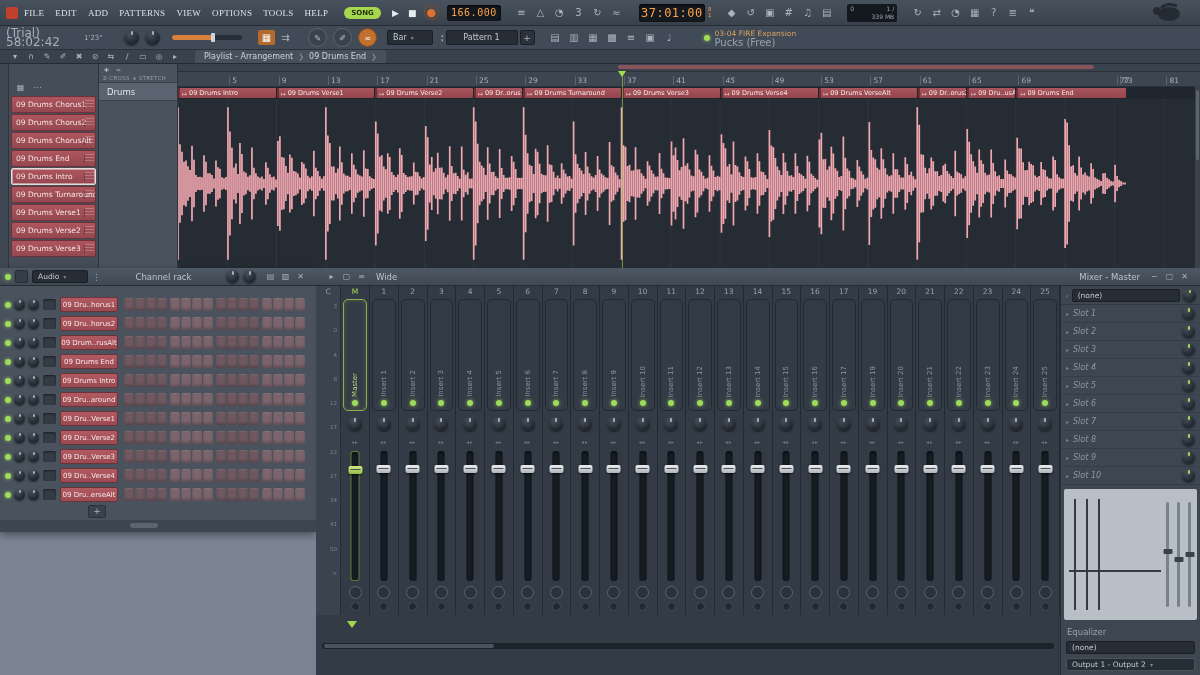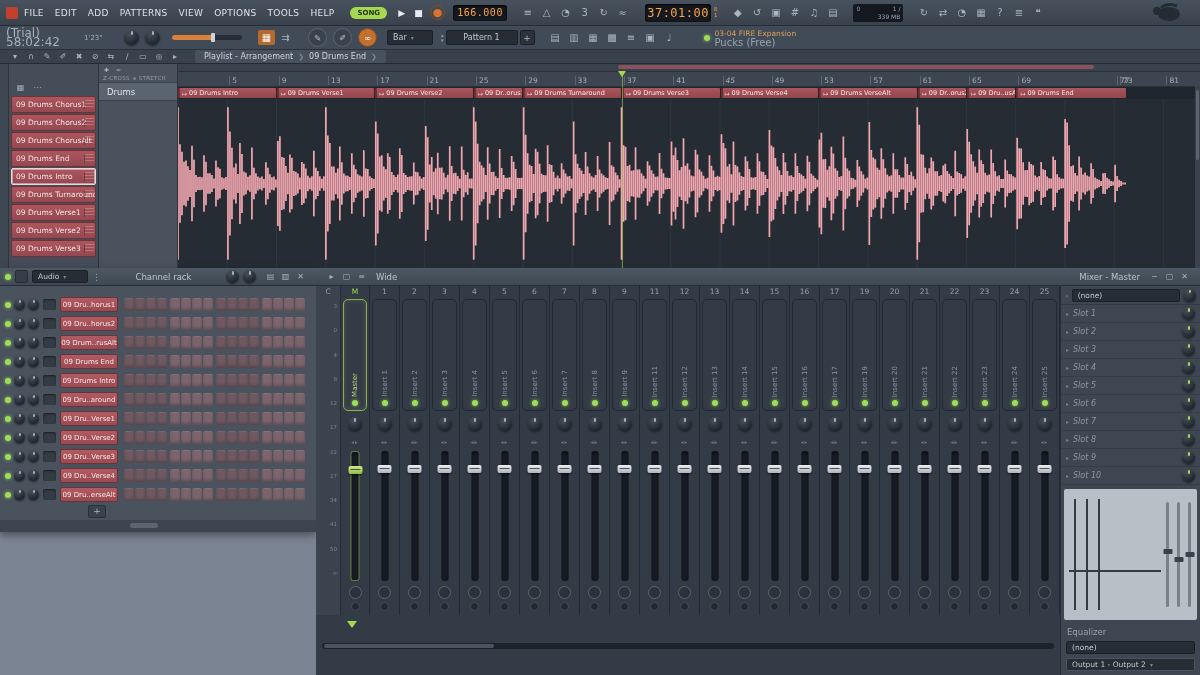--- a/index.html
+++ b/index.html
@@ -15,21 +15,21 @@
     box-shadow:0 1px 2px rgba(0,0,0,.5),inset 0 1px 1px rgba(255,255,255,.08);}
   .knob::after{content:"";position:absolute;left:50%;top:9%;width:2px;height:27%;margin-left:-1px;background:#9fb0ba;border-radius:1px;}
   .knob.lime::after{background:var(--led-green,#9fdc5a);}
   .lcd{background:#14191f;border-radius:3px;box-shadow:inset 0 1px 3px #000;color:var(--lcd,#ffa245);
     font-family:"DejaVu Sans Mono","Liberation Mono",monospace;display:flex;align-items:center;justify-content:center;}
   
   .tb1{position:absolute;left:0;top:0;width:1200px;height:26px;background:linear-gradient(#48525e,#39424c);
     border-bottom:1px solid #262d35;display:flex;align-items:center;box-sizing:border-box;padding:0 4px;}
   .app-badge{width:12px;height:12px;background:#c2402e;border-radius:2px;margin:0 6px 0 2px;flex:0 0 auto;}
   .menus{display:flex;gap:11px;margin-right:10px;}
-  .menu-item{font-size:9px;color:#dde3e9;letter-spacing:.3px;}
+  .menu-item{font-size:9px;color:#dde3e9;letter-spacing:.3px;font-family:Liberation Serif, serif;}
   .pill{background:var(--accent,#a6d84f);color:#24310f;font-size:7px;font-weight:bold;padding:2px 7px;border-radius:8px;margin:0 6px;}
   .tpt{display:inline-flex;align-items:center;justify-content:center;width:17px;height:16px;color:#e6ebef;font-size:9px;}
   .rec{color:#e0712c;font-size:11px;border:1px solid #8a4a20;border-radius:50%;width:13px;height:13px;line-height:11px;margin-left:3px;}
   .lcd-tempo{width:54px;height:16px;font-size:10px;letter-spacing:.5px;margin:0 8px;}
   .lcd-time{width:66px;height:18px;font-size:12px;margin-left:10px;letter-spacing:.5px;}
   .time-sub{display:flex;flex-direction:column;justify-content:center;gap:1px;margin:0 8px 0 3px;}
   .time-sub span{font-size:5.5px;color:var(--lcd,#ffa245);line-height:5px;font-family:"DejaVu Sans Mono",monospace;}
   .perf{width:50px;height:18px;background:#14191f;border-radius:2px;margin:0 8px;display:grid;
     grid-template-columns:12px 1fr;align-items:center;padding:1px 3px;box-sizing:border-box;}
   .perf span{font-size:6px;color:#9aa3ad;line-height:7px;text-align:right;}
@@ -1063,20 +1063,40 @@
                 <div class="ftrack">
                   <div class="fhandle"></div>
                 </div>
               </div>
               <div class="s-btns">
                 <div class="cbtn"></div>
                 <div class="cdot"></div>
               </div>
             </div>
             <div class="strip">
+              <div class="s-num">10</div>
+              <div class="s-label">
+                <span class="vtext">Insert 10</span>
+                <span class="led s-led"></span>
+              </div>
+              <div class="s-knobzone">
+                <div class="knob k14"></div>
+              </div>
+              <div class="s-arrows">◂▸</div>
+              <div class="s-fader">
+                <div class="ftrack">
+                  <div class="fhandle"></div>
+                </div>
+              </div>
+              <div class="s-btns">
+                <div class="cbtn"></div>
+                <div class="cdot"></div>
+              </div>
+            </div>
+            <div class="strip">
               <div class="s-num">11</div>
               <div class="s-label">
                 <span class="vtext">Insert 11</span>
                 <span class="led s-led"></span>
               </div>
               <div class="s-knobzone">
                 <div class="knob k14"></div>
               </div>
               <div class="s-arrows">◂▸</div>
               <div class="s-fader">

